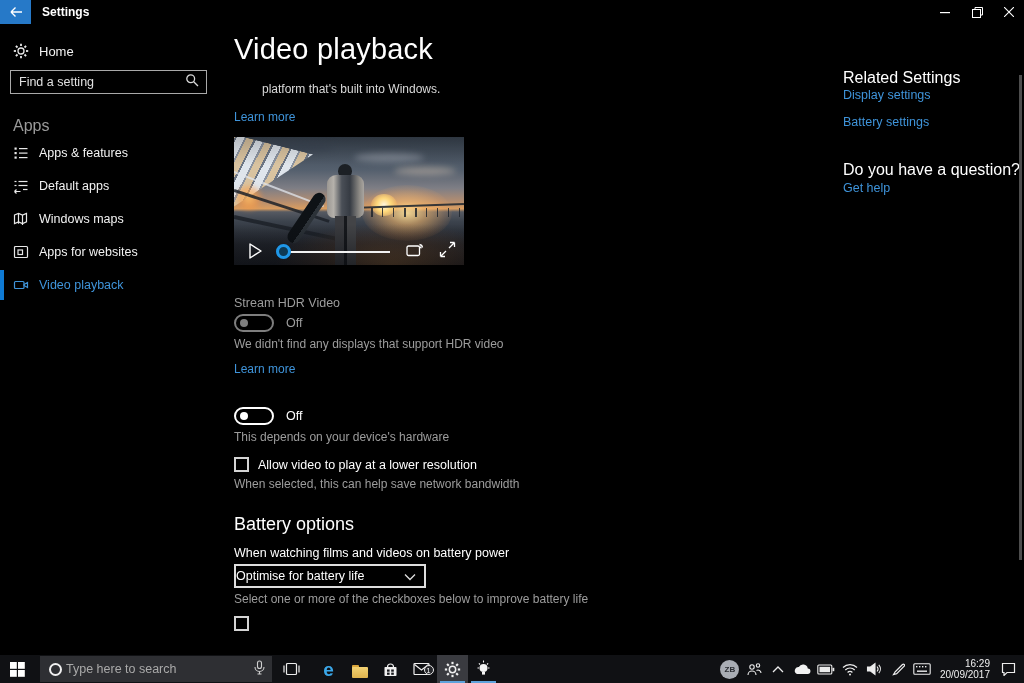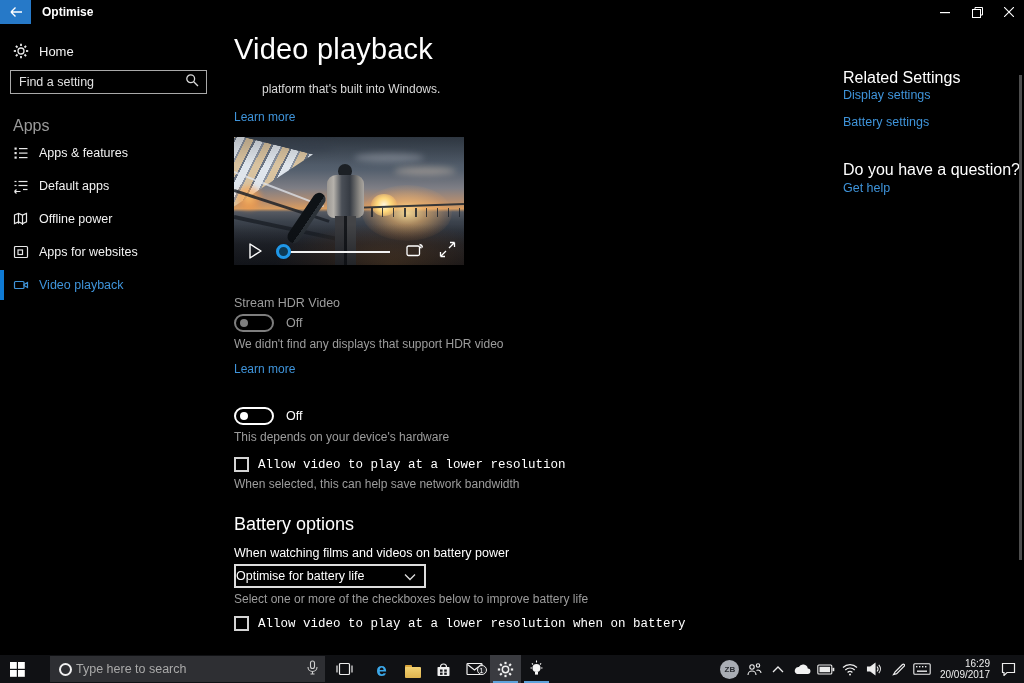--- a/index.html
+++ b/index.html
@@ -39,21 +39,21 @@
 
   .toggle{width:40px;height:18px;border-radius:10px;border:2px solid #fff;position:relative;cursor:pointer;}
   .toggle .knob{position:absolute;left:4px;top:3px;width:8px;height:8px;border-radius:50%;background:#fff;}
   .toggle.disabled{border-color:#7e7e7e;cursor:default;}
   .toggle.disabled .knob{background:#7e7e7e;}
   .toggle-state{font-size:12.5px;color:#fff;margin-left:12px;}
   .trow{display:flex;align-items:center;}
 
   .cbrow{display:flex;align-items:center;cursor:pointer;}
   .cbox{width:15px;height:15px;border:2px solid #d4d4d4;background:transparent;flex:0 0 15px;}
-  .cbrow .lbl{margin-left:9px;font-size:12.5px;color:#fff;font-family:Liberation Mono, monospace;}
+  .cbrow .lbl{margin-left:9px;font-size:12.5px;color:#fff;}
 
   .dropdown{left:234px;top:564px;width:192px;height:24px;border:2px solid #dedede;background:#000;
             display:flex;align-items:center;cursor:pointer;}
   .dropdown .val{flex:1;font-size:12.5px;color:#fff;}
   .dropdown .chev{flex:0 0 20px;color:#dedede;}
 
   
   .rc-head{font-size:16px;color:#fff;}
   .rc-link{font-size:12.5px;color:#3f94da;cursor:pointer;}
   .scroll-thumb{left:1019px;top:75px;width:3px;height:485px;background:#4d4d4d;cursor:pointer;}
@@ -88,21 +88,21 @@
      background:linear-gradient(90deg,#0e1216 0 70%,#2c3238 70% 100%);}
   .vignette{left:0;top:0;width:230px;height:128px;
      background:linear-gradient(180deg,rgba(0,0,0,.18) 0%,transparent 22%,transparent 68%,rgba(8,10,14,.55) 100%);}
   .vctl{color:#fff;cursor:pointer;}
   .seek-track{left:56px;top:114px;width:100px;height:2px;background:#f2f2f2;cursor:pointer;}
   .seek-thumb{left:42px;top:107px;width:15px;height:15px;border-radius:50%;border:3px solid #1f97e8;background:#0e3a55;cursor:pointer;}
 
   
   .taskbar{left:0;top:655px;width:1024px;height:28px;background:#101114;display:flex;align-items:center;}
   .tb-btn{height:28px;display:flex;align-items:center;justify-content:center;cursor:pointer;}
-  .tb-search{width:275px;height:26px;margin-left:16px;background:#2e2f33;display:flex;align-items:center;cursor:text;}
+  .tb-search{width:232px;height:26px;margin-left:6px;background:#2e2f33;display:flex;align-items:center;cursor:text;}
   .tb-search input{flex:1;background:transparent;border:0;outline:none;color:#a9a9a9;font-size:12.5px;font-family:inherit;padding:0 4px;}
   .tb-search input::placeholder{color:#a9a9a9;opacity:1;}
   .cortana-ring{width:13px;height:13px;border-radius:50%;border:2px solid #f0f0f0;margin-left:9px;flex:0 0 13px;}
   .appcell{width:31px;height:28px;display:flex;align-items:center;justify-content:center;position:relative;cursor:pointer;}
   .appcell.active{background:#3a3b40;}
   .appcell.running::after{content:"";position:absolute;left:3px;right:3px;bottom:0;height:2px;background:#5ea3dc;}
   .tray{margin-left:auto;display:flex;align-items:center;height:28px;}
   .tray-ic{width:24px;height:44px;display:flex;align-items:center;justify-content:center;color:#ececec;cursor:pointer;}
   .avatar{width:19px;height:19px;border-radius:50%;background:#a9adb4;color:#2b2e33;font-size:8px;font-weight:bold;
           display:flex;align-items:center;justify-content:center;cursor:pointer;}
@@ -117,21 +117,21 @@
 <body>
 
 <div class="stage">
 
   <div class="abs titlebar">
     <div class="abs back-btn">
       <svg width="14" height="12" viewBox="0 0 14 12">
         <path d="M13 6 H2 M2 6 l4.5-4.5 M2 6 l4.5 4.5" stroke="#fff" stroke-width="1.4" fill="none"></path>
       </svg>
     </div>
-    <div class="abs app-title">Optimise</div>
+    <div class="abs app-title">Settings</div>
     <div class="abs winctl" style="left:928px;">
       <svg width="10" height="10" viewBox="0 0 10 10">
           <rect x="0" y="5" width="10" height="1.2" fill="#fff"></rect>
         </svg>
     </div>
     <div class="abs winctl" style="left:960px;">
       <svg width="11" height="11" viewBox="0 0 11 11">
         <rect x="0.5" y="2.5" width="8" height="8" fill="none" stroke="#fff"></rect>
         <path d="M3 2.5 V0.5 H10.5 V8 H8.5" fill="none" stroke="#fff"></path>
       </svg>
@@ -203,21 +203,21 @@
   </div>
 
   <div class="abs side-row" style="top:204px;">
     <span class="ic">
       <svg width="16" height="16" viewBox="0 0 16 16" stroke="currentColor" stroke-width="1.2" fill="none">
         <path d="M1.5 4 l4-1.6 4 1.6 4-1.6 v8.5 l-4 1.6-4-1.6-4 1.6 z"></path>
         <line x1="5.5" y1="2.6" x2="5.5" y2="12.7"></line>
           <line x1="9.5" y1="4" x2="9.5" y2="14"></line>
       </svg>
     </span>
-    <span class="lbl">Offline power</span>
+    <span class="lbl">Windows maps</span>
   </div>
 
   <div class="abs side-row" style="top:237px;">
     <span class="ic">
       <svg width="16" height="16" viewBox="0 0 16 16" stroke="currentColor" stroke-width="1.2" fill="none">
         <rect x="1.5" y="2.5" width="13" height="11" rx="1"></rect>
         <rect x="5" y="6" width="4.5" height="4.5"></rect>
       </svg>
     </span>
     <span class="lbl">Apps for websites</span>
@@ -313,21 +313,20 @@
     <span class="val">Optimise for battery life</span>
     <span class="chev">
       <svg width="12" height="8" viewBox="0 0 12 8" fill="none" stroke="currentColor" stroke-width="1.3">
         <path d="M1 1.5 L6 6.5 L11 1.5"></path>
       </svg>
     </span>
   </div>
   <div class="abs note" style="left:234px;top:592px;">Select one or more of the checkboxes below to improve battery life</div>
   <div class="abs cbrow" style="left:234px;top:616px;">
     <div class="cbox"></div>
-    <span class="lbl">Allow video to play at a lower resolution when on battery</span>
   </div>
 
   <div class="abs rc-head" style="left:843px;top:69px;">Related Settings</div>
   <div class="abs rc-link" style="left:843px;top:88px;">Display settings</div>
   <div class="abs rc-link" style="left:843px;top:115px;">Battery settings</div>
   <div class="abs rc-head" style="left:843px;top:161px;">Do you have a question?</div>
   <div class="abs rc-link" style="left:843px;top:181px;">Get help</div>
 
   <div class="abs scroll-thumb"></div>
 

